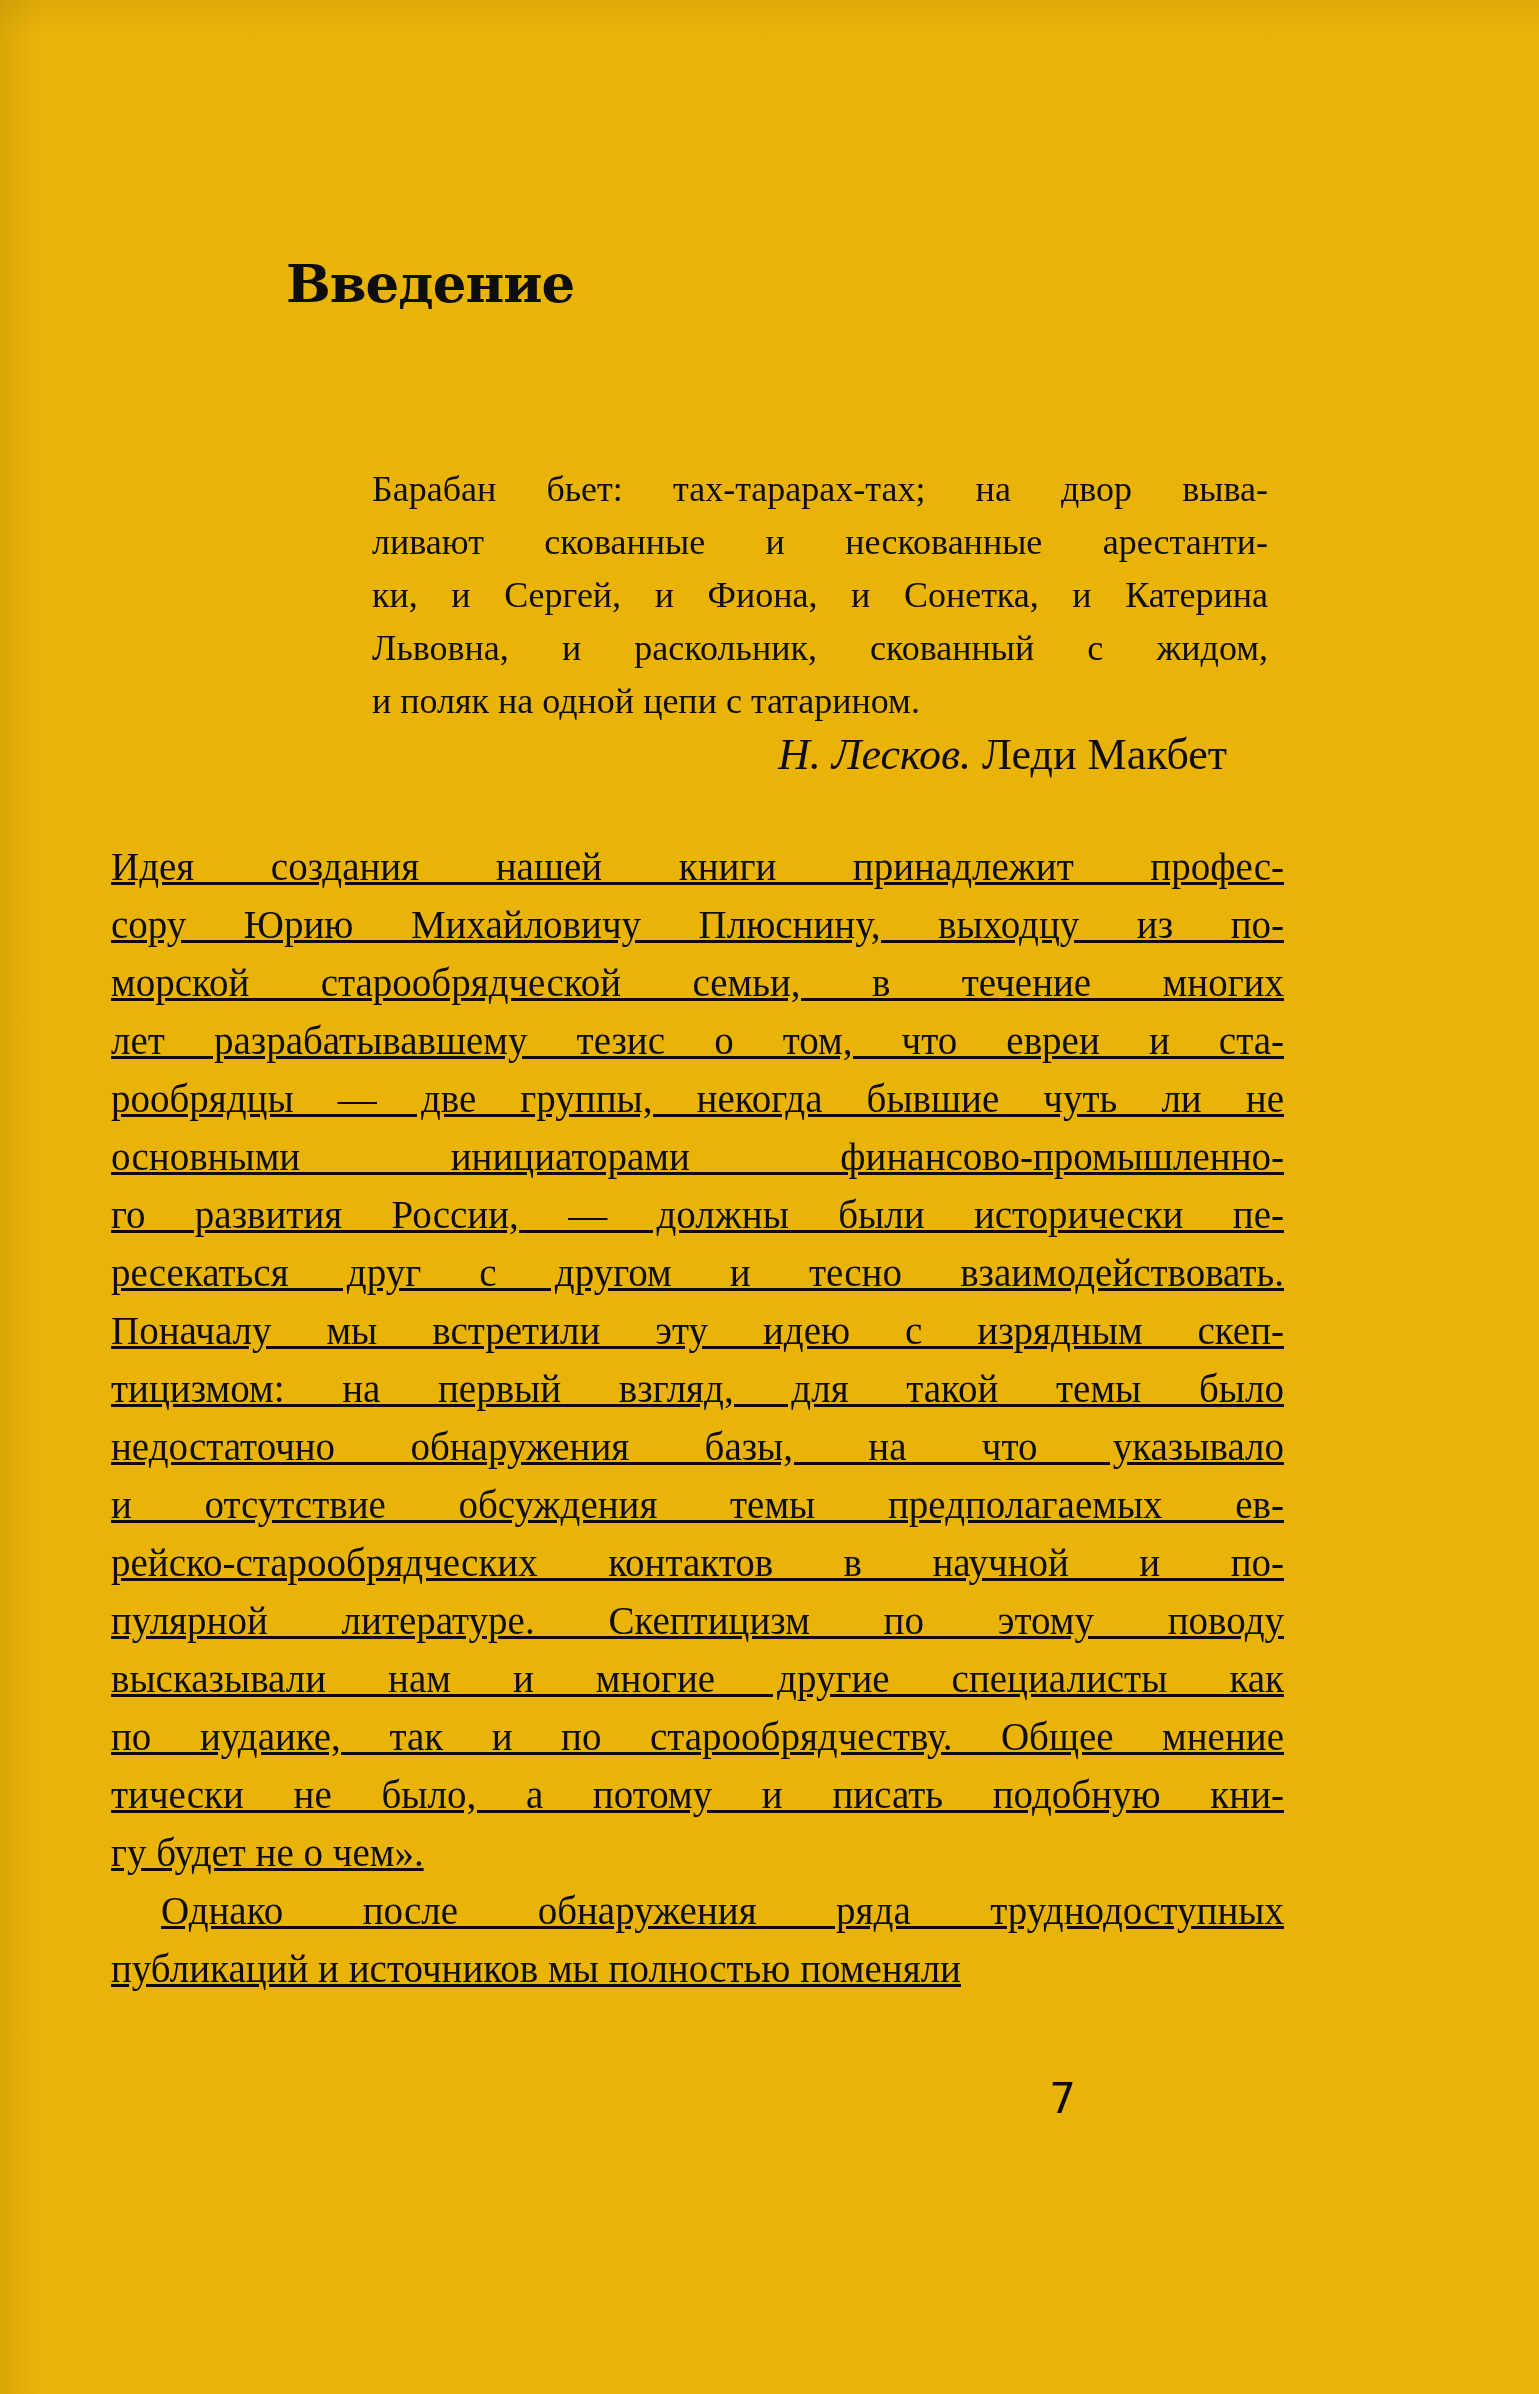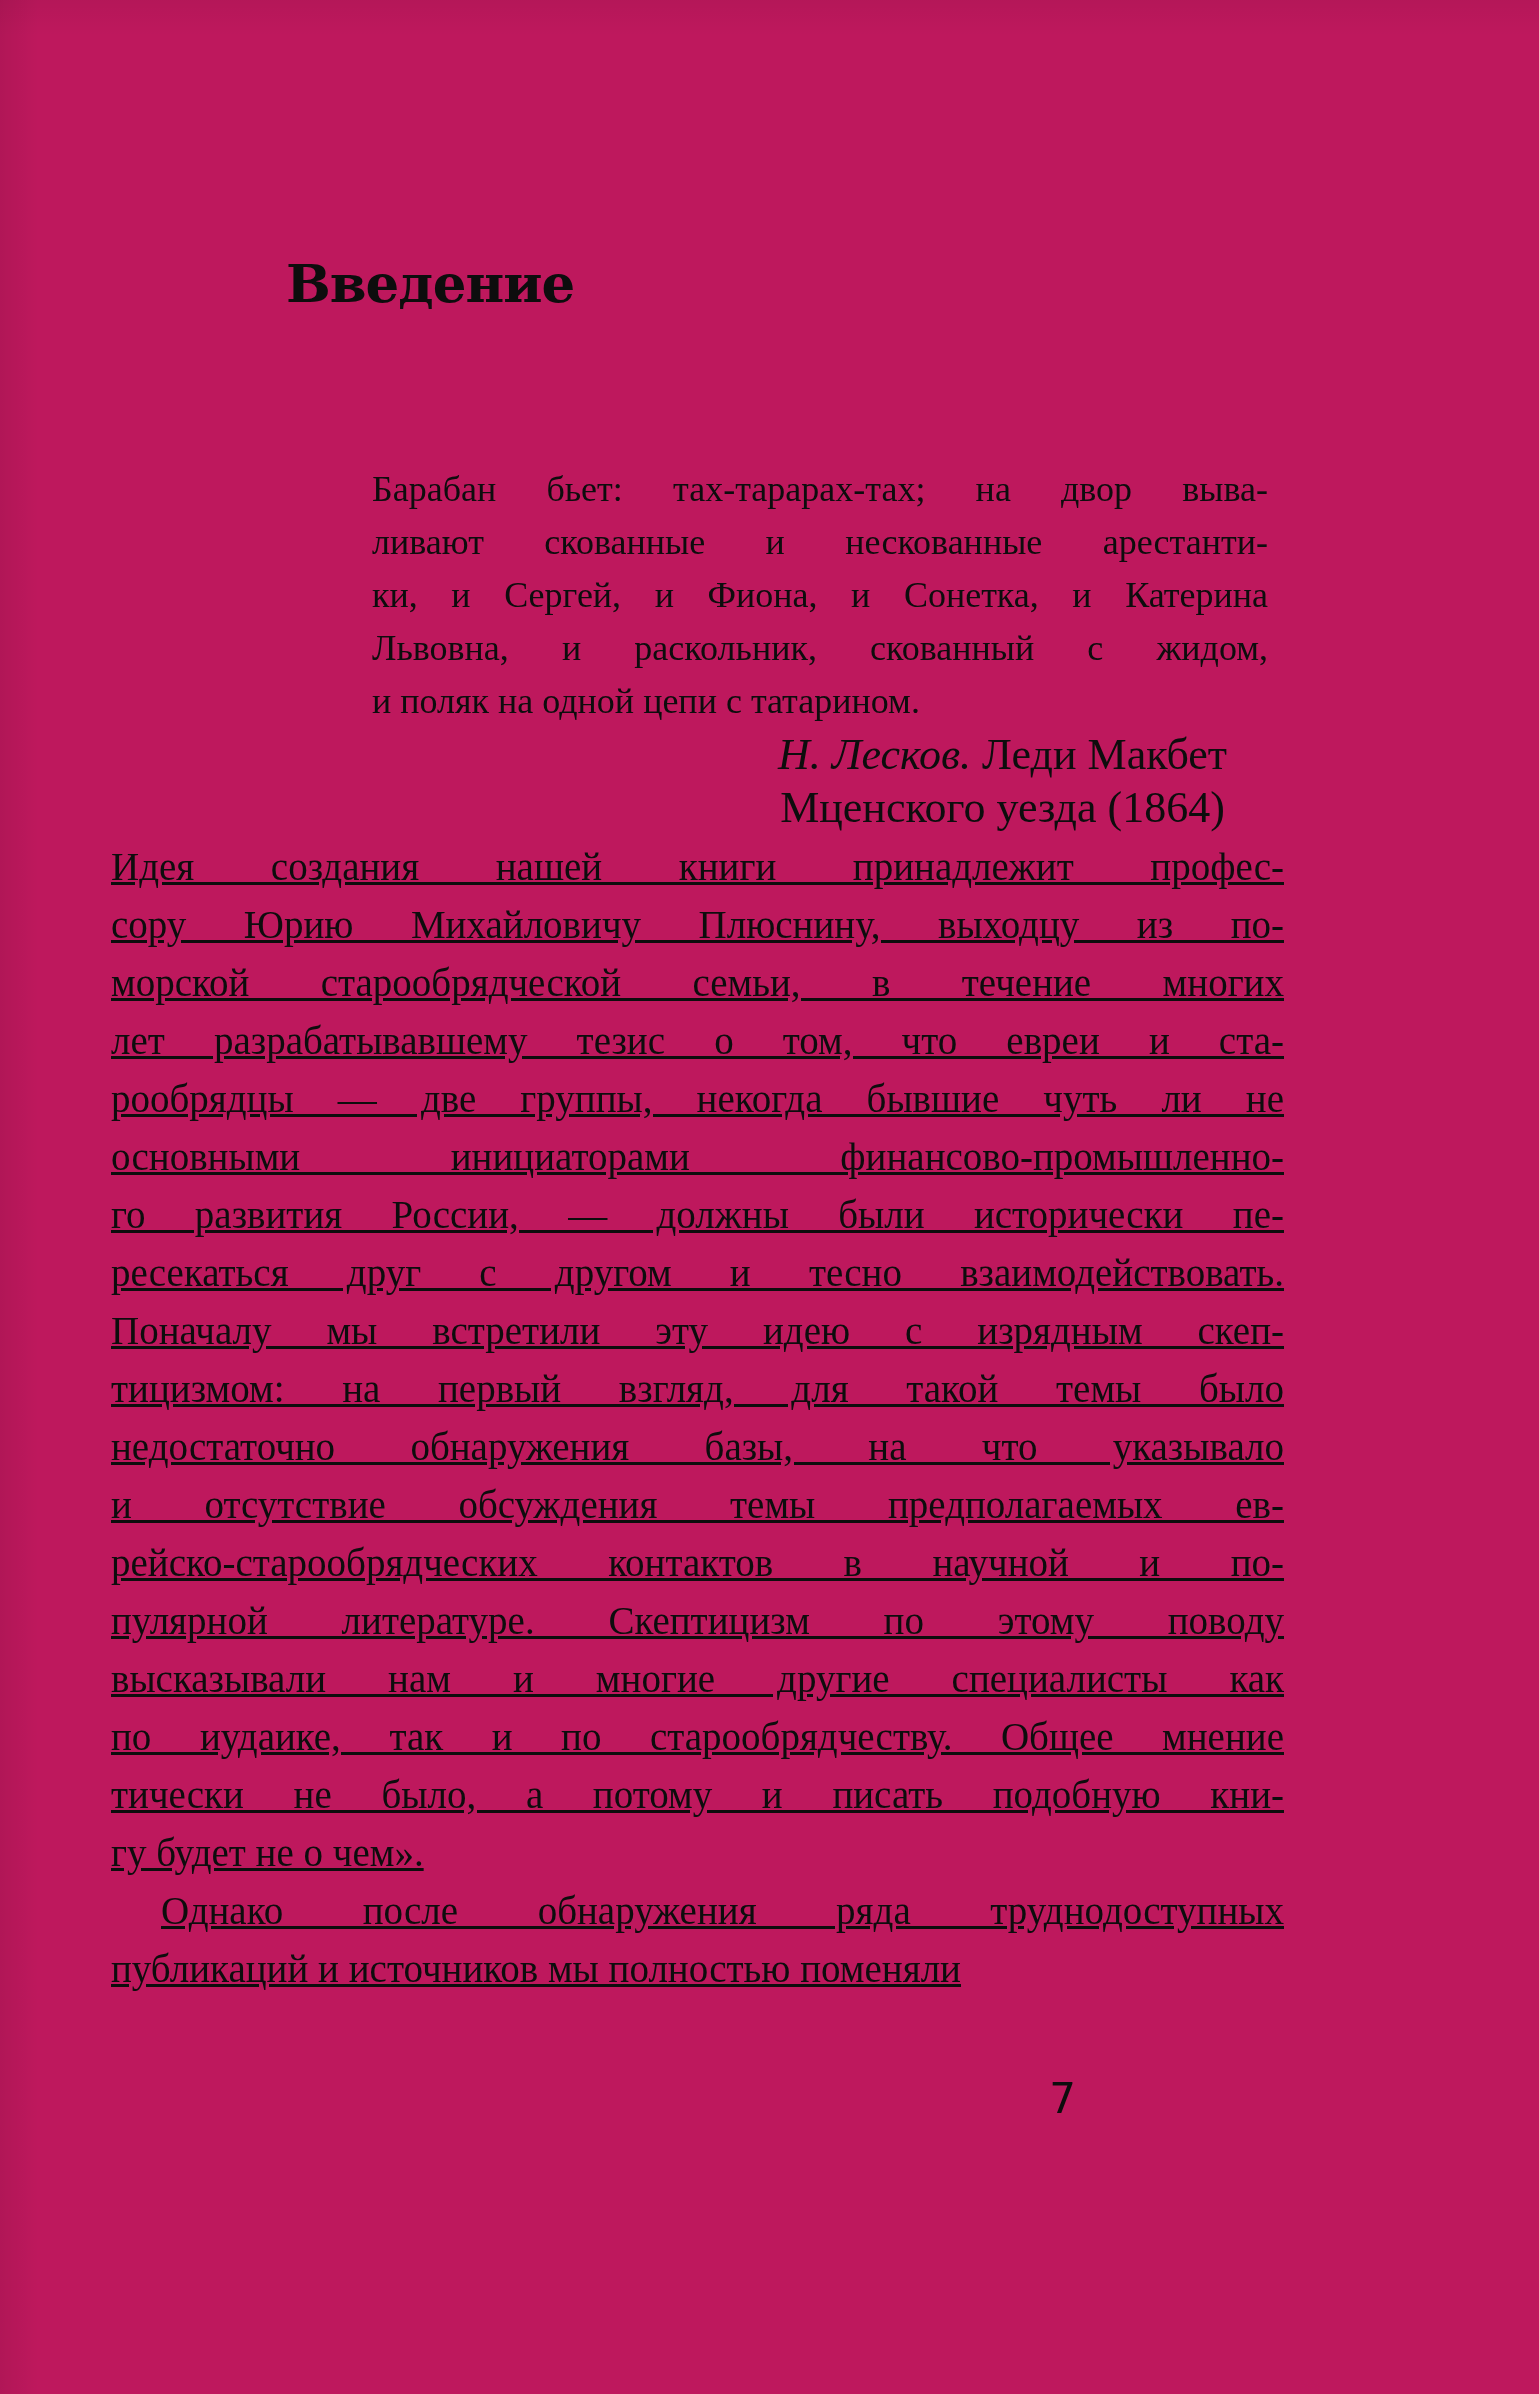--- a/index.html
+++ b/index.html
@@ -1,20 +1,20 @@
 <!DOCTYPE html>
 <html><head>
 <meta charset="utf-8">
 <style>
   html, body { margin: 0; padding: 0; background: #ffffff; }
   .page {
     position: relative;
     width: 1539px;
     height: 2394px;
-    background: #be185d;
+    background: #eab308;
     color: #0d0d0d;
     font-family: "Liberation Serif", serif;
     overflow: hidden;
   }
   
   .page::before {
     content: "";
     position: absolute;
     inset: 0;
     background:
@@ -85,21 +85,20 @@
     <div>
 
     <div class="eline">Барабан бьет: тах-тарарах-тах; на двор выва-</div>
         <div class="eline">ливают скованные и нескованные арестанти-</div>
         <div class="eline">ки, и Сергей, и Фиона, и Сонетка, и Катерина</div>
         <div class="eline">Львовна, и раскольник, скованный с жидом,</div>
         <div class="eline last">и поляк на одной цепи с татарином.</div>
       </div>
     <div class="attribution">
       <div><span class="att-author">Н. Лесков.</span> <span>Леди Макбет</span></div>
-      <div>Мценского уезда (1864)</div>
     </div>
   </div>
 
   <div class="body-text">
       <div class="para">
         <div class="line">Идея создания нашей книги принадлежит профес-</div>
         <div class="line">сору Юрию Михайловичу Плюснину, выходцу из по-</div>
         <div class="line">морской старообрядческой семьи, в течение многих</div>
         <div class="line">лет разрабатывавшему тезис о том, что евреи и ста-</div>
         <div class="line">рообрядцы — две группы, некогда бывшие чуть ли не</div>

